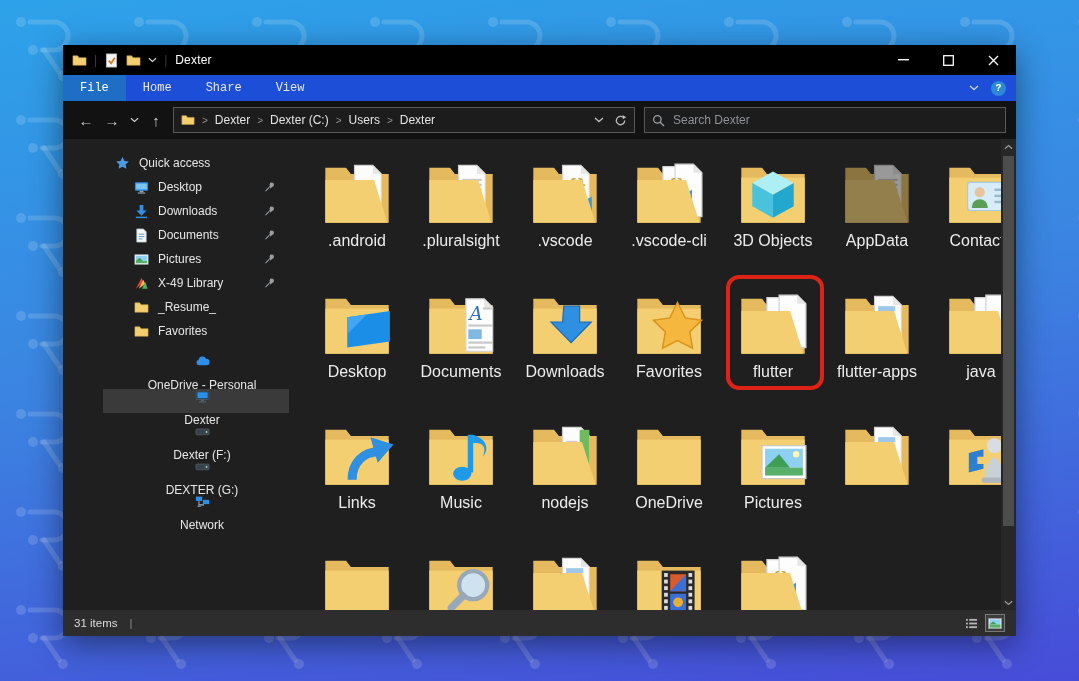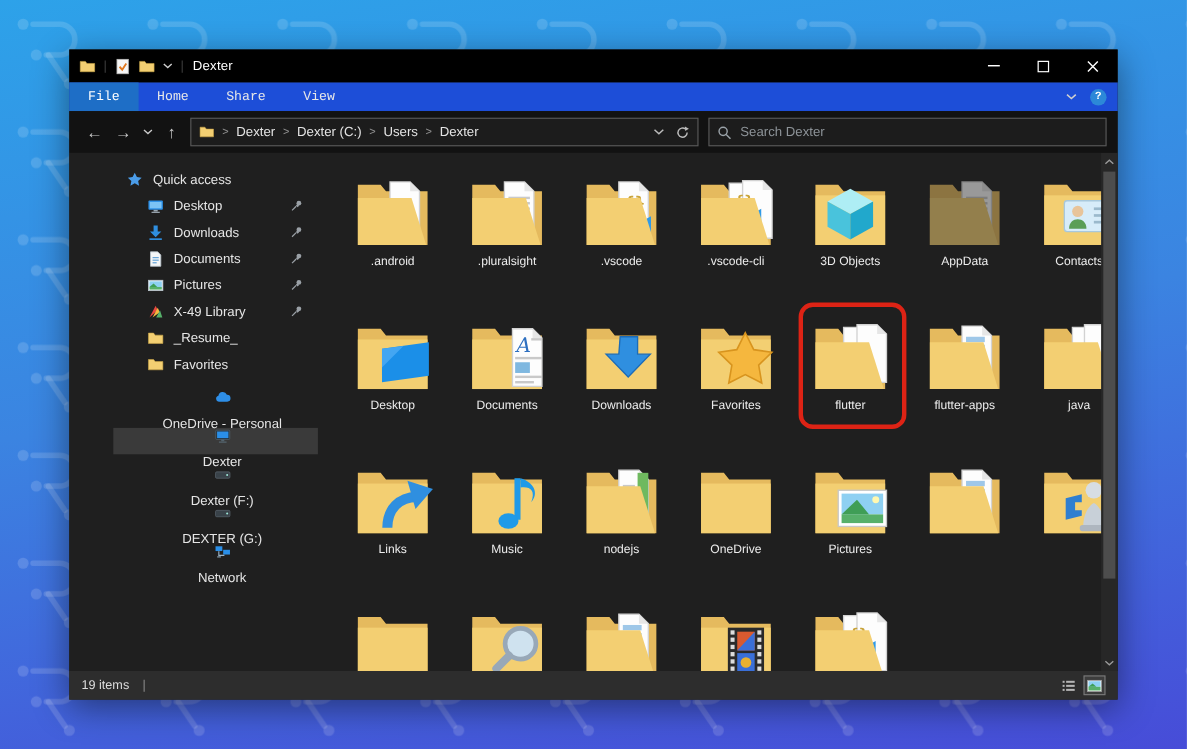--- a/index.html
+++ b/index.html
@@ -61,21 +61,21 @@
   .side-item.selected { background:#3a3a3a; }
   .side-item .sicon svg { width:15px; height:15px; display:block; }
   .side-item .pin { margin-left:auto; margin-right:13px; }
   .side-item .pin svg { width:12px; height:12px; display:block; }
 
   .content { flex:1; min-width:0; position:relative; padding:10px 15px 0 16px; overflow:hidden; }
   .grid { display:grid; grid-template-columns:repeat(7,104px); grid-auto-rows:131px; }
   .cell { width:104px; display:flex; flex-direction:column; align-items:center;
           padding-top:3px; position:relative; }
   .cell .ficon svg { width:78px; height:78px; display:block; }
-  .cell .flabel { margin-top:1px; font-size:11px; line-height:1.3; color:#ececec;
+  .cell .flabel { margin-top:1px; font-size:16px; line-height:1.3; color:#ececec;
                   text-align:center; max-width:98px; overflow-wrap:anywhere; min-height:14px; }
   .cell.highlighted::after { content:""; position:absolute; left:5px; right:1px; top:-5px; bottom:21px;
                   border:4px solid var(--hl,#dd2315); border-radius:13px; pointer-events:none; }
 
   
   .vscroll { position:absolute; right:0; top:0; bottom:0; width:15px; background:#272727;
              display:flex; flex-direction:column; align-items:center; }
   .vscroll .arr { height:15px; display:flex; align-items:center; justify-content:center; flex:none; }
   .vscroll .track { flex:1; width:100%; position:relative; }
   .vscroll .thumb { position:absolute; top:2px; left:2px; right:2px; height:84%;
@@ -808,21 +808,21 @@
           <div class="arr">
               <svg viewBox="0 0 10 6" width="9" height="6">
                 <polyline points="1,1 5,4.6 9,1" stroke="#9a9a9a" stroke-width="1.4" fill="none"></polyline>
               </svg>
             </div>
         </div>
       </div>
     </div>
 
     <div class="statusbar">
-      <span>19 items</span>
+      <span>31 items</span>
       <span class="sep">|</span>
       <div class="status-views">
         <div class="view-btn">
           <svg viewBox="0 0 14 12" width="13" height="11">
               <g fill="#b5b5b5">
                 <rect x="1" y="1" width="2" height="2"></rect>
                 <rect x="4.5" y="1" width="8.5" height="2"></rect>
                 <rect x="1" y="5" width="2" height="2"></rect>
                 <rect x="4.5" y="5" width="8.5" height="2"></rect>
                 <rect x="1" y="9" width="2" height="2"></rect>

